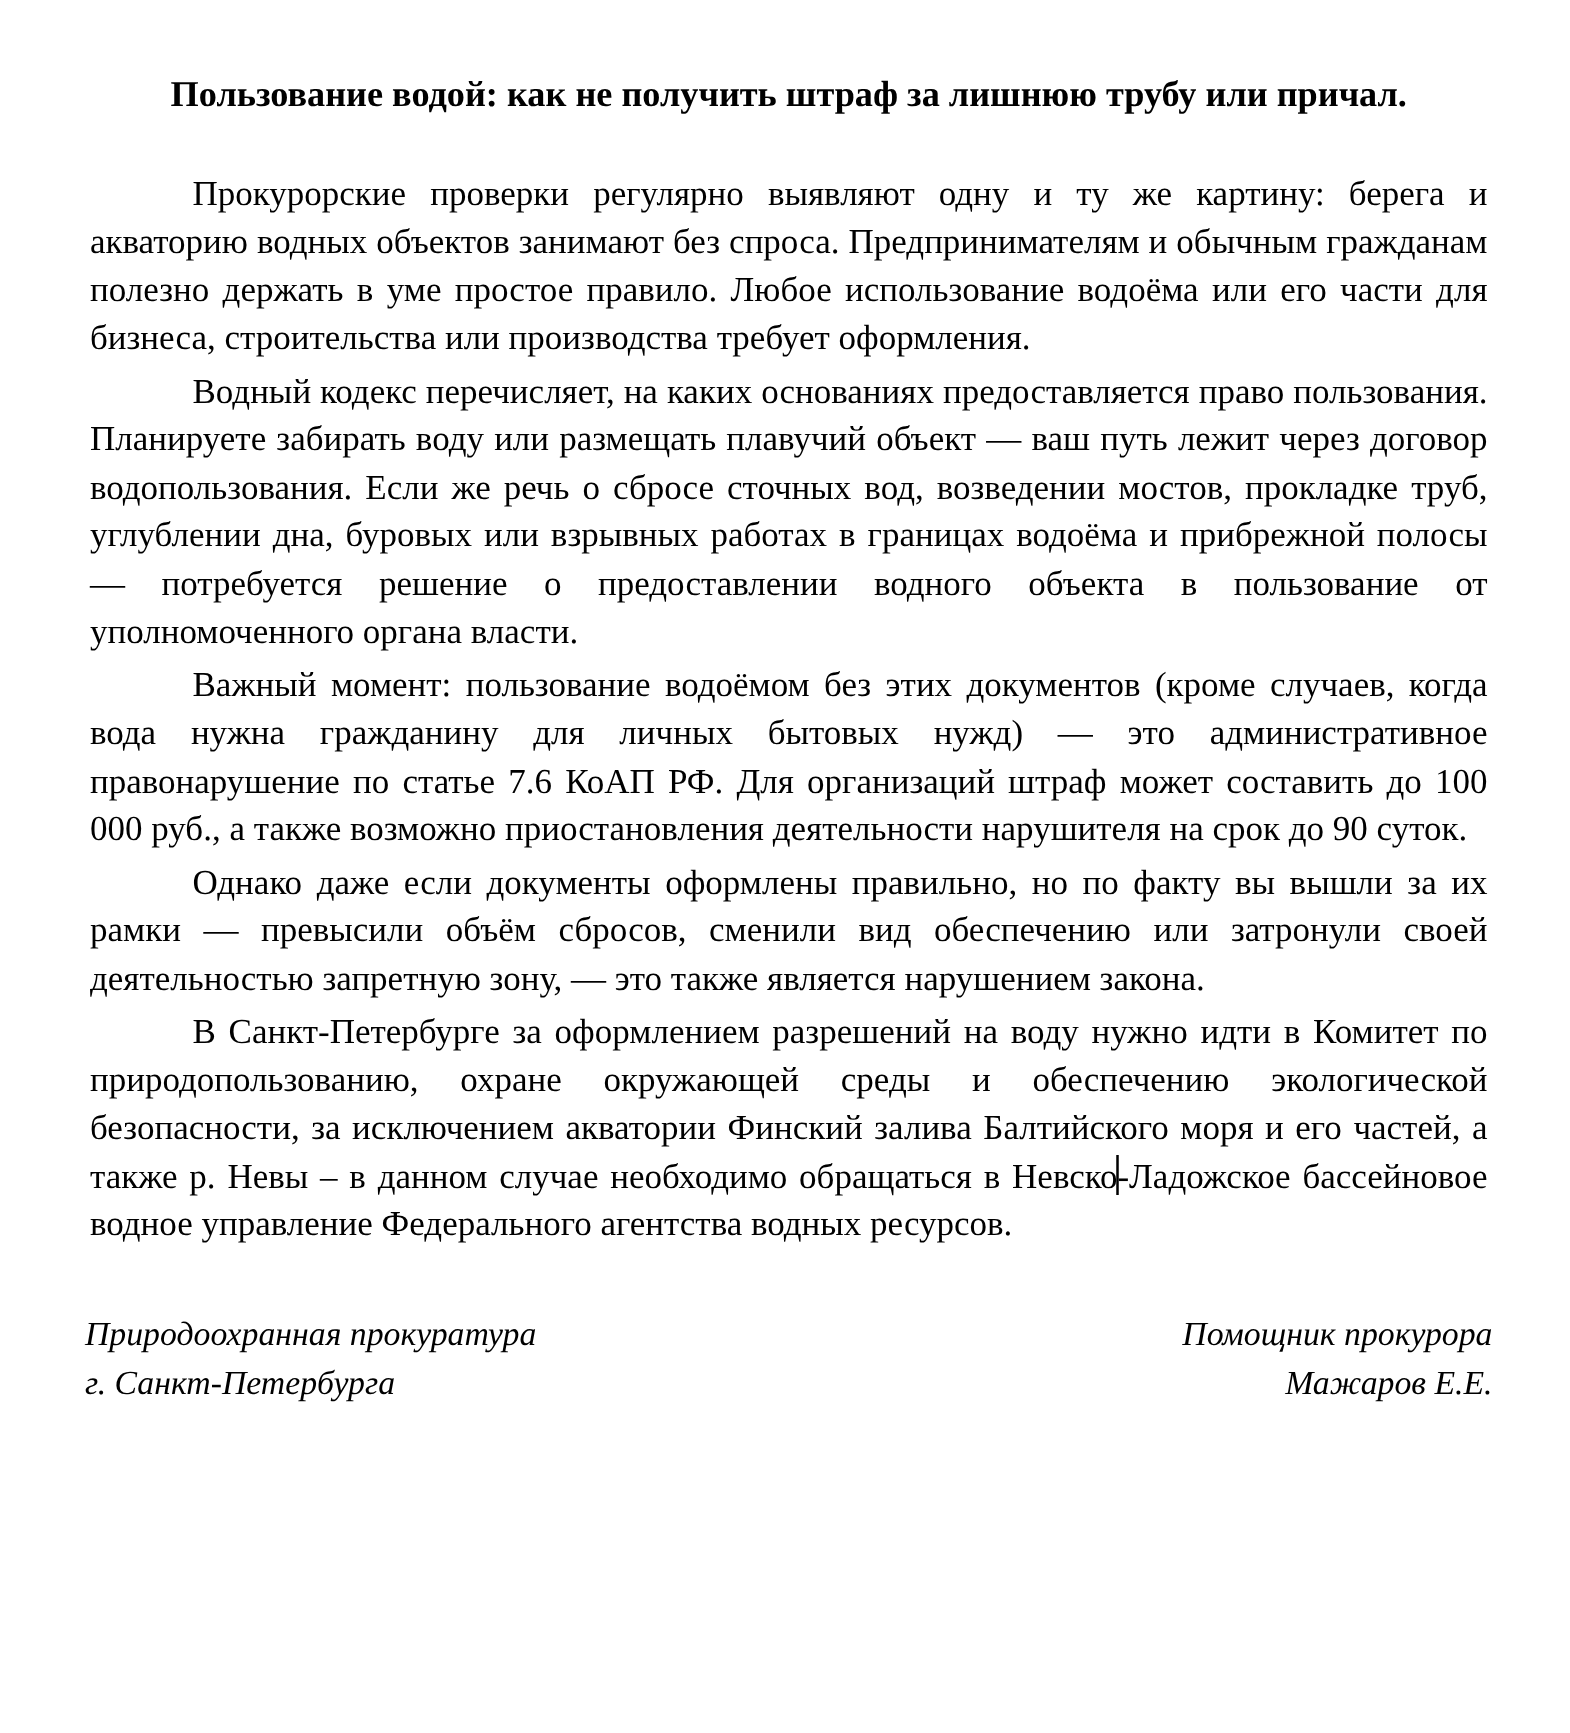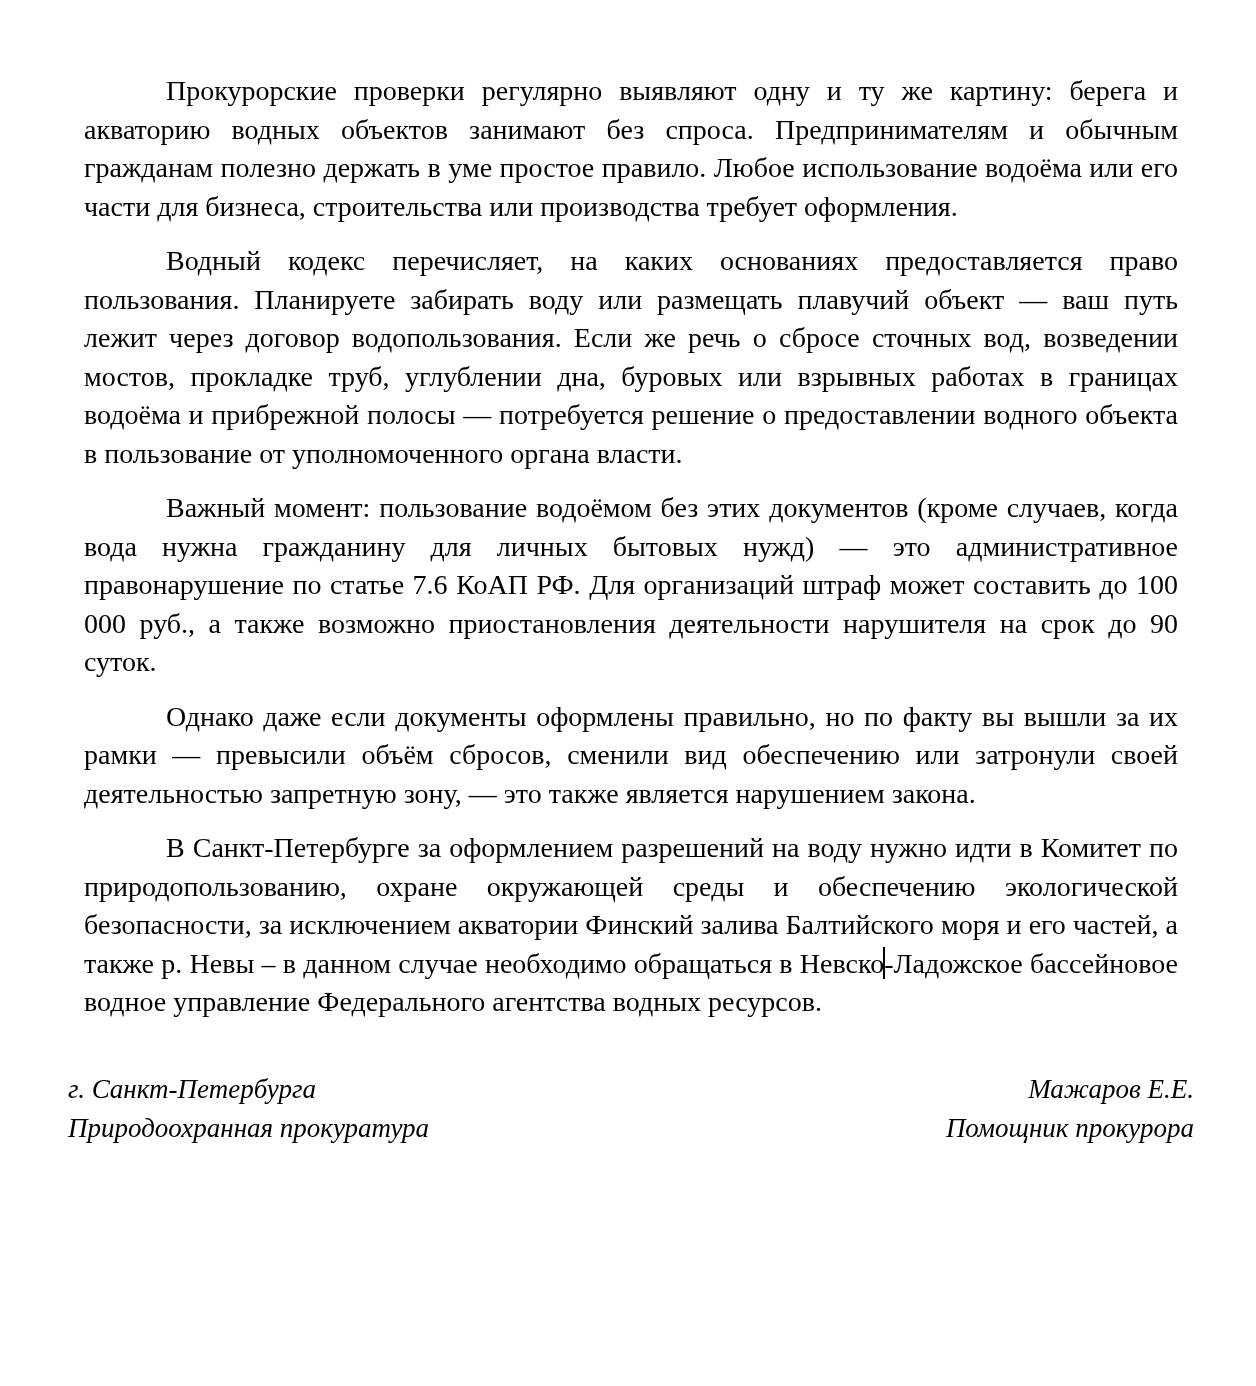--- a/index.html
+++ b/index.html
@@ -22,21 +22,21 @@
     font-weight: bold;
     text-align: center;
     line-height: 1.4;
     margin: 0 24px 40px 24px;
   }
   .para {
     font-size: 28px;
     line-height: 1.375;
     text-align: justify;
     text-indent: 82px;
-    margin: 16px;
+    margin: 4px;
   }
   .caret {
     display: inline-block;
     width: 2px;
     height: 32px;
     background: #000000;
     vertical-align: -6px;
     margin: 0 -1px;
   }
   .signature {
@@ -50,35 +50,36 @@
   }
   .sig-right {
     text-align: right;
   }
 </style>
 </head>
 <body>
 
 <div class="page">
 
+  <h1 class="title">Пользование водой: как не получить штраф за лишнюю трубу или причал.</h1>
 
   <p class="para">Прокурорские проверки регулярно выявляют одну и ту же картину: берега и акваторию водных объектов занимают без спроса. Предпринимателям и обычным гражданам полезно держать в уме простое правило. Любое использование водоёма или его части для бизнеса, строительства или производства требует оформления.</p>
 
   <p class="para">Водный кодекс перечисляет, на каких основаниях предоставляется право пользования. Планируете забирать воду или размещать плавучий объект — ваш путь лежит через договор водопользования. Если же речь о сбросе сточных вод, возведении мостов, прокладке труб, углублении дна, буровых или взрывных работах в границах водоёма и прибрежной полосы — потребуется решение о предоставлении водного объекта в пользование от уполномоченного органа власти.</p>
 
   <p class="para">Важный момент: пользование водоёмом без этих документов (кроме случаев, когда вода нужна гражданину для личных бытовых нужд) — это административное правонарушение по статье 7.6 КоАП РФ. Для организаций штраф может составить до 100 000 руб., а также возможно приостановления деятельности нарушителя на срок до 90 суток.</p>
 
   <p class="para">Однако даже если документы оформлены правильно, но по факту вы вышли за их рамки — превысили объём сбросов, сменили вид обеспечению или затронули своей деятельностью запретную зону, — это также является нарушением закона.</p>
 
   <p class="para"><span>В Санкт-Петербурге за оформлением разрешений на воду нужно идти в Комитет по природопользованию, охране окружающей среды и обеспечению экологической безопасности, за исключением акватории Финский залива Балтийского моря и его частей, а также р. Невы – в данном случае необходимо обращаться в Невско</span><span class="caret"></span><span>-Ладожское бассейновое водное управление Федерального агентства водных ресурсов.</span></p>
 
   <div class="signature">
     <div class="sig-left">
+      <div>Природоохранная прокуратура</div>
       <div>г. Санкт-Петербурга</div>
-      <div>Природоохранная прокуратура</div>
     </div>
     <div class="sig-right">
+      <div>Помощник прокурора</div>
       <div>Мажаров Е.Е.</div>
-      <div>Помощник прокурора</div>
     </div>
   </div>
 
 </div>
 
 </body></html>

